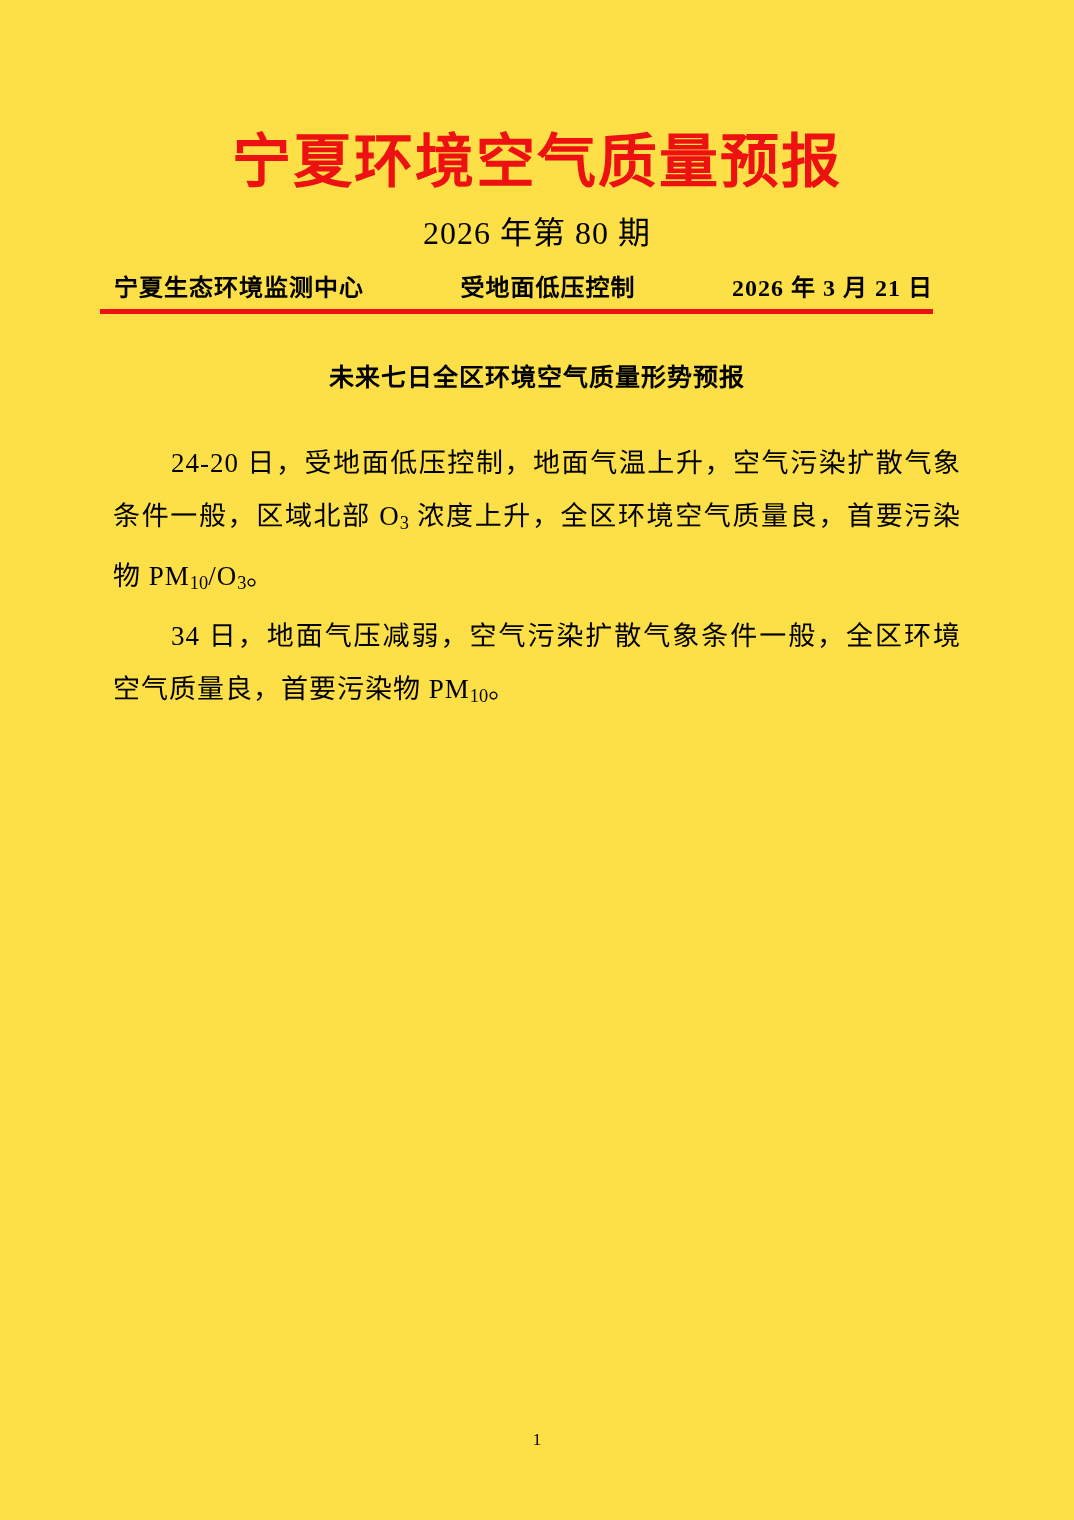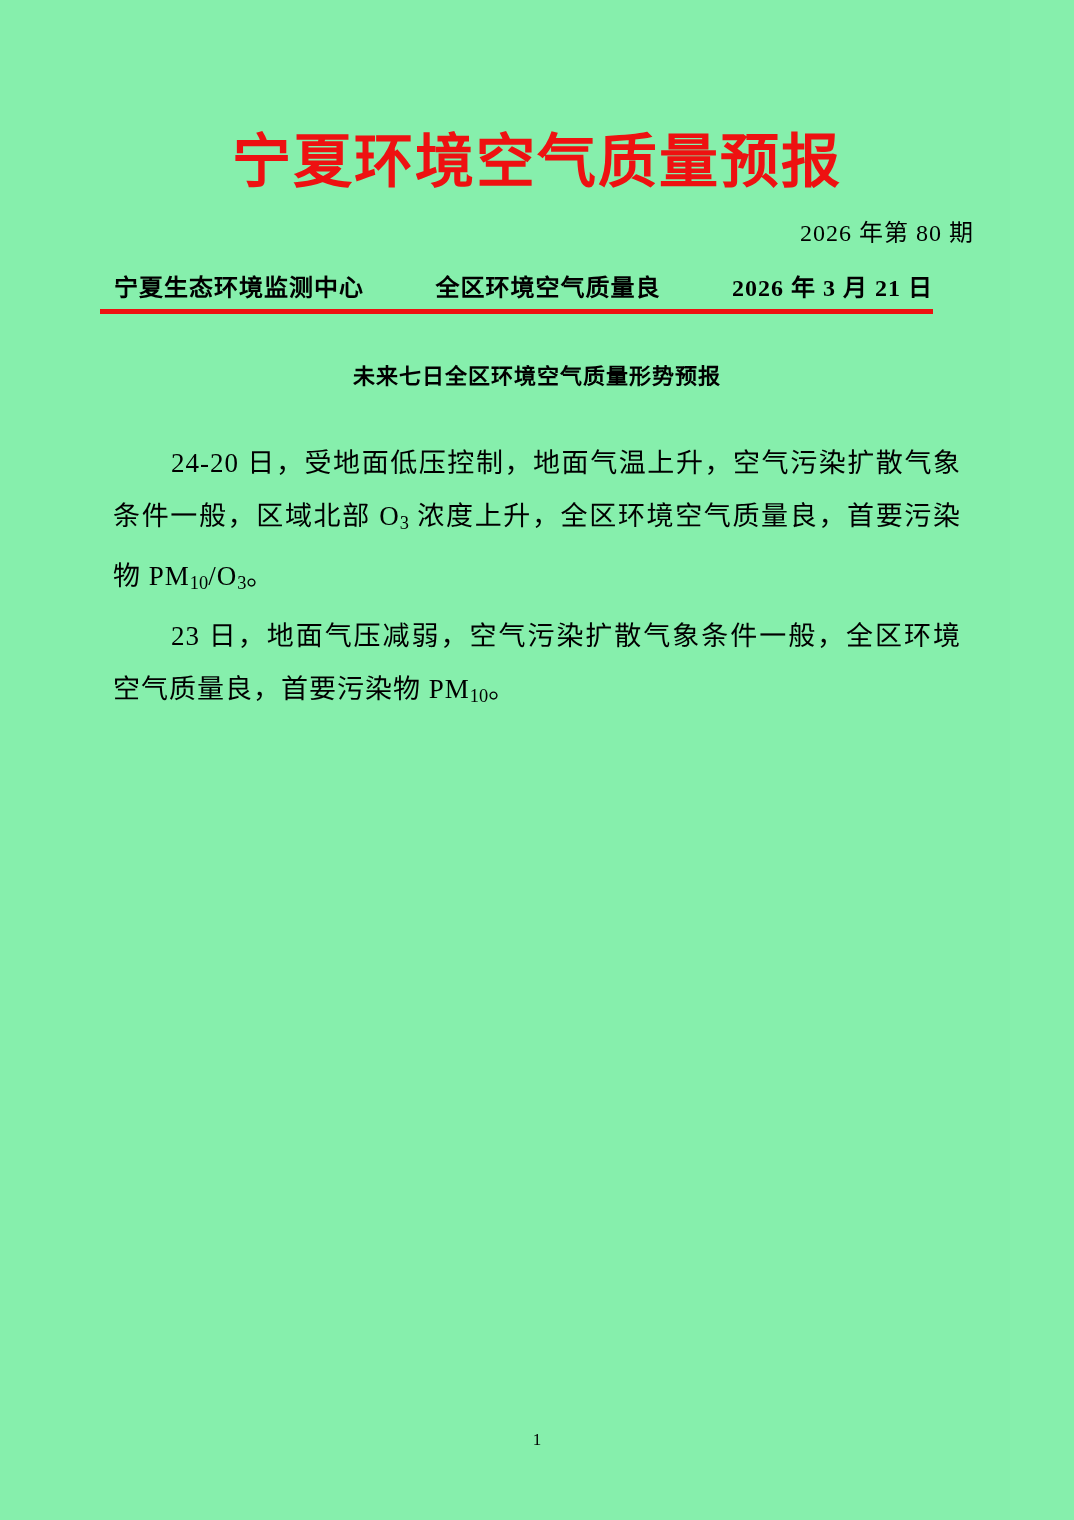--- a/index.html
+++ b/index.html
@@ -2,44 +2,44 @@
 <html lang="zh-CN" style="--title-red: #ee1111; --rule-red: #ee1111;"><head>
 <meta charset="utf-8">
 <style>
   * { margin: 0; padding: 0; box-sizing: border-box; }
   html, body { background: #ffffff; }
   .page {
     position: relative;
     width: 1074px;
     height: 1520px;
     margin: 0 auto;
-    background: #86efac;
+    background: #fde047;
     overflow: hidden;
     font-family: "Liberation Serif", "DejaVu Serif", serif;
     color: #000000;
   }
   .content {
     margin: 0 100px;
     width: 874px;
   }
   .doc-title {
     margin-top: 128px;
     font-size: 59px;
     line-height: 68px;
     font-weight: bold;
     text-align: center;
     color: var(--title-red, #ee1111);
     letter-spacing: 2px;
     font-family: "Liberation Serif", "DejaVu Serif", serif;
   }
   .issue {
     margin-top: 21px;
-    font-size: 24px;
+    font-size: 32px;
     line-height: 32px;
-    text-align: right;
+    text-align: center;
     letter-spacing: 1px;
   }
   .header-row {
     margin-top: 25px;
     width: 833px;
     display: flex;
     justify-content: space-between;
     align-items: baseline;
     padding-left: 14px;
     font-size: 24px;
@@ -48,21 +48,21 @@
     letter-spacing: 1px;
   }
   .red-rule {
     margin-top: 7px;
     width: 833px;
     height: 5px;
     background: var(--rule-red, #ee1111);
   }
   .section-title {
     margin-top: 46px;
-    font-size: 22px;
+    font-size: 25px;
     line-height: 34px;
     font-weight: bold;
     text-align: center;
     letter-spacing: 1px;
     font-family: "Liberation Sans", "DejaVu Sans", sans-serif;
   }
   .body-text {
     margin: 43px 13px 0 13px;
     font-size: 27px;
     line-height: 53px;
@@ -92,38 +92,38 @@
 
 <div class="page">
   <div class="content">
 
     <h1 class="doc-title">宁夏环境空气质量预报</h1>
 
     <div class="issue">2026 年第 80 期</div>
 
     <div class="header-row">
       <span>宁夏生态环境监测中心</span>
-      <span>全区环境空气质量良</span>
+      <span>受地面低压控制</span>
       <span>2026 年 3 月 21 日</span>
     </div>
 
     <div class="red-rule"></div>
 
     <h2 class="section-title">未来七日全区环境空气质量形势预报</h2>
 
     <div class="body-text">
 
 
 
       <p>
         <span>24-20 日，受地面低压控制，地面气温上升，空气污染扩散气象条件一般，区域北部 O</span><span class="sub">3</span><span> 浓度上升，全区环境空气质量良，首要污染物 PM</span><span class="sub">10</span><span>/O</span><span class="sub">3</span><span>。</span>
       </p>
 
 
       <p>
-        <span>23 日，地面气压减弱，空气污染扩散气象条件一般，全区环境空气质量良，首要污染物 PM</span><span class="sub">10</span><span>。</span>
+        <span>34 日，地面气压减弱，空气污染扩散气象条件一般，全区环境空气质量良，首要污染物 PM</span><span class="sub">10</span><span>。</span>
       </p>
 
     </div>
   </div>
 
   <div class="page-number">1</div>
 </div>
 
 </body></html>

